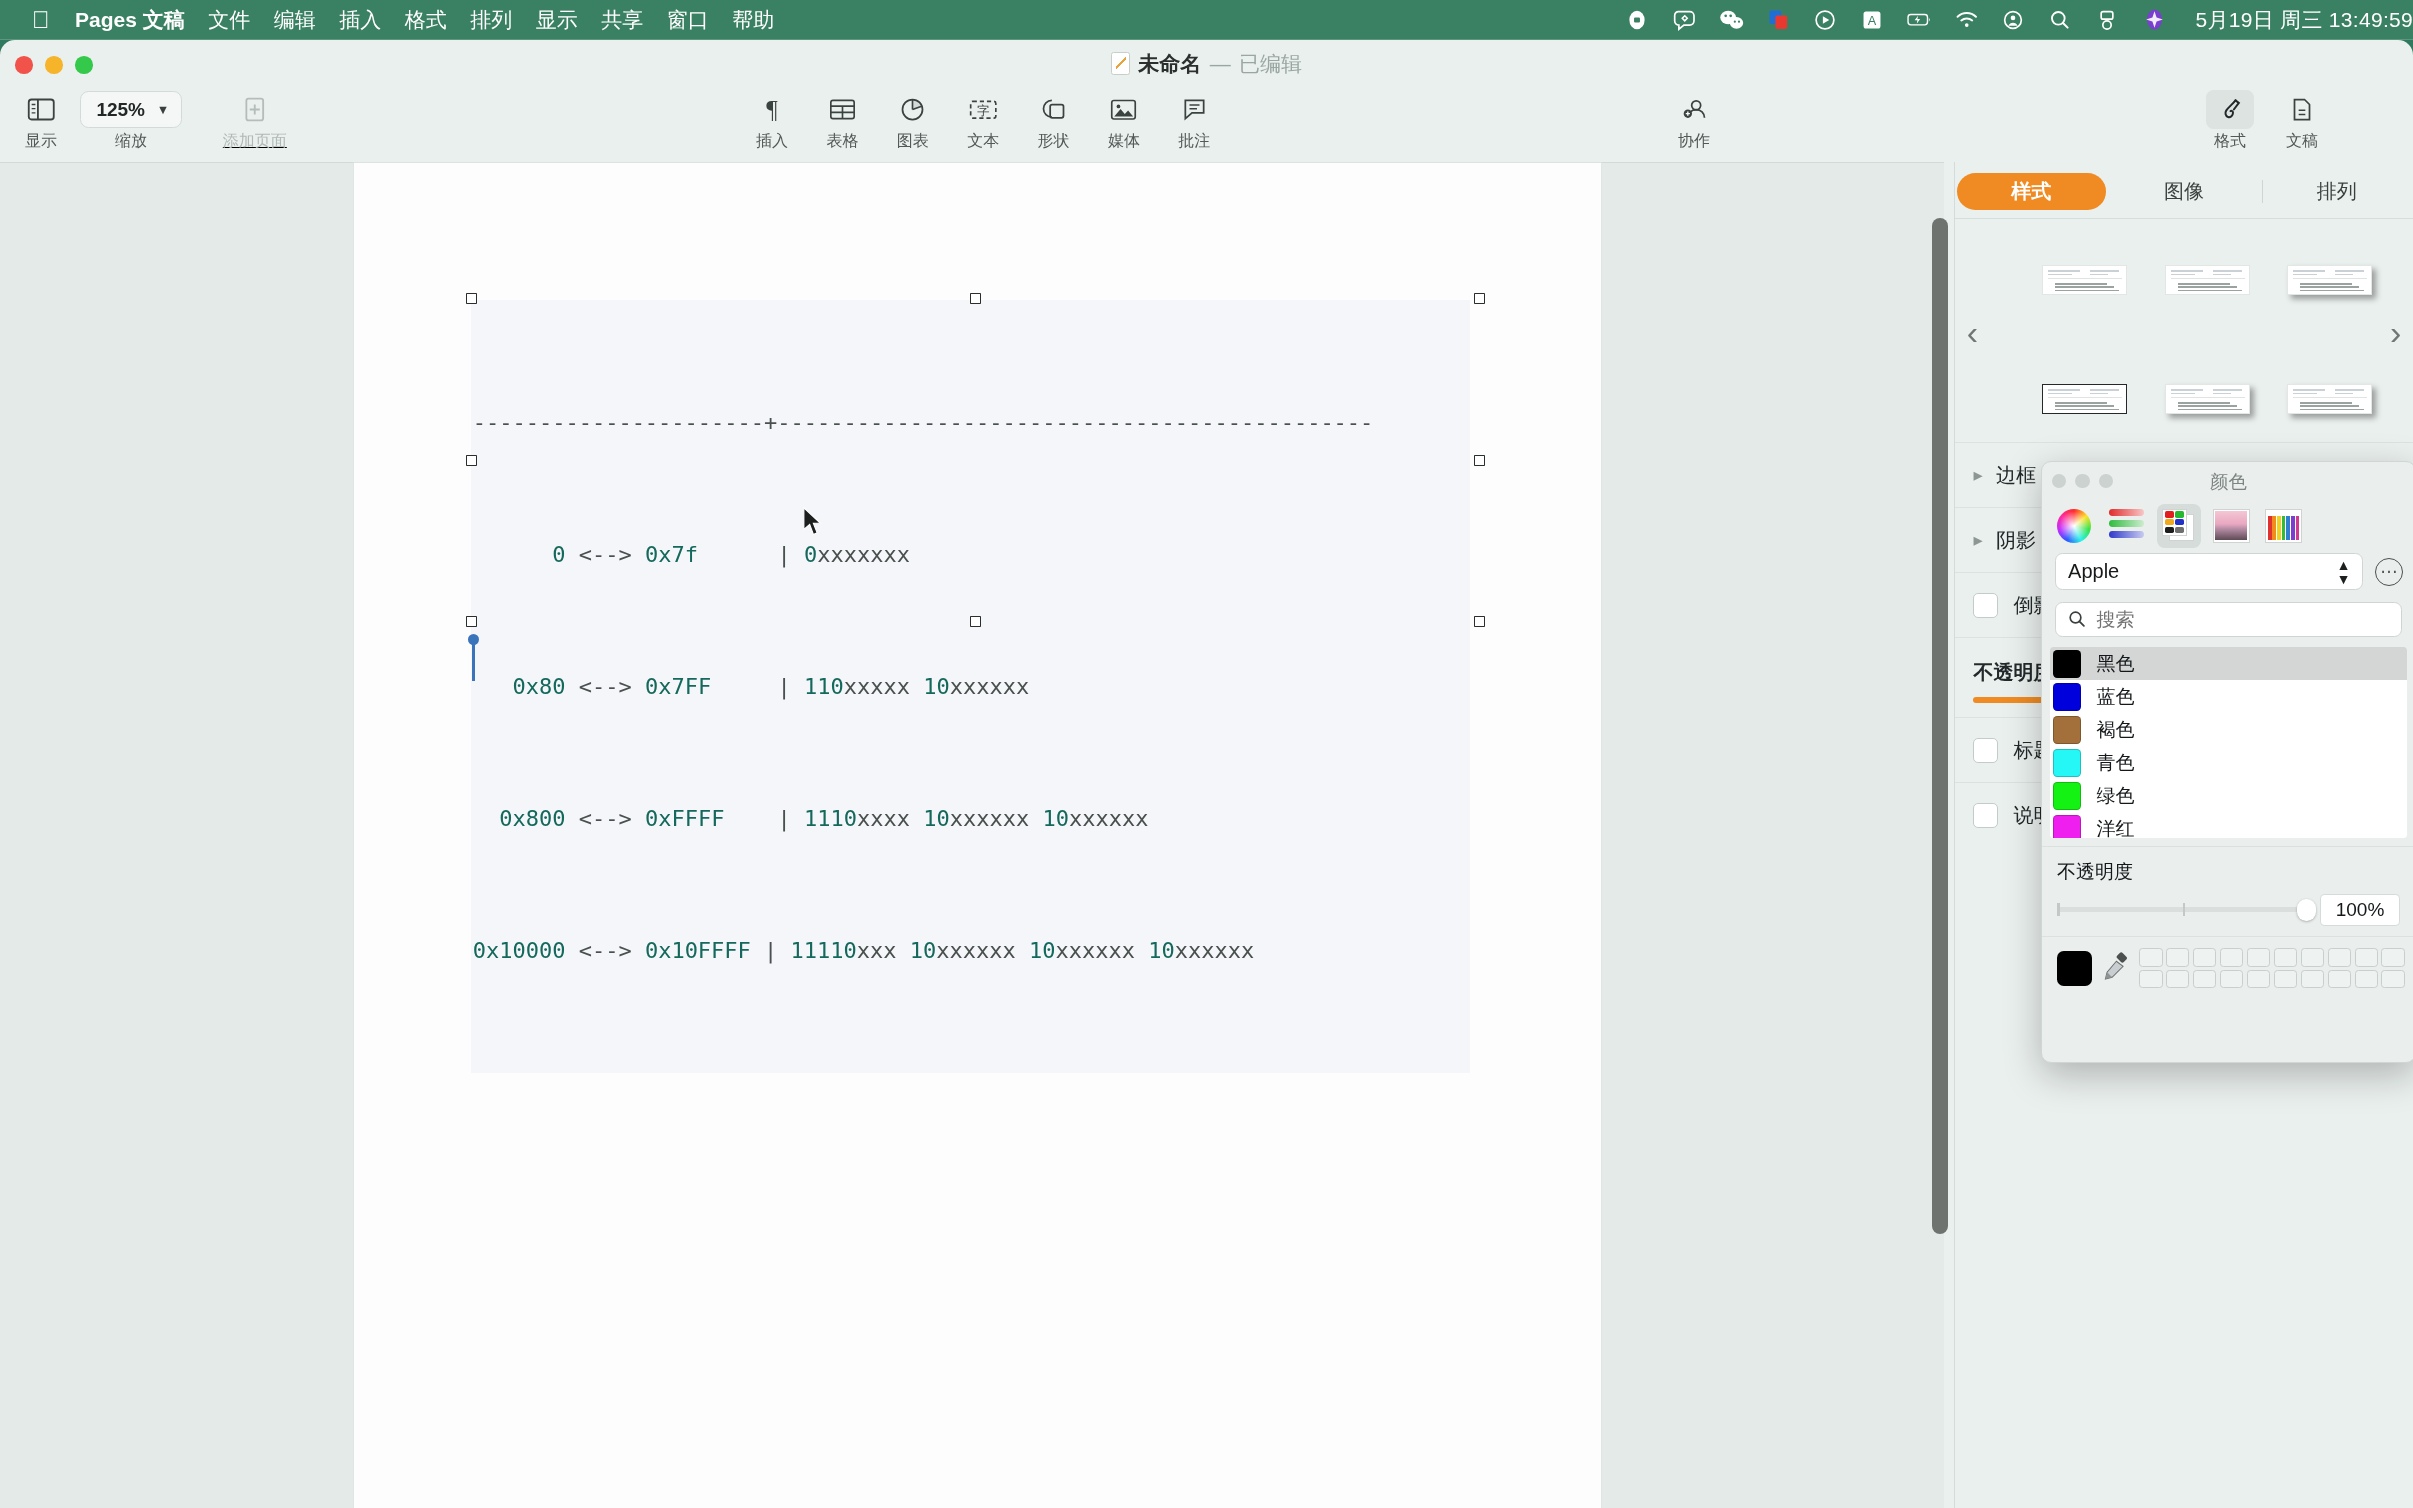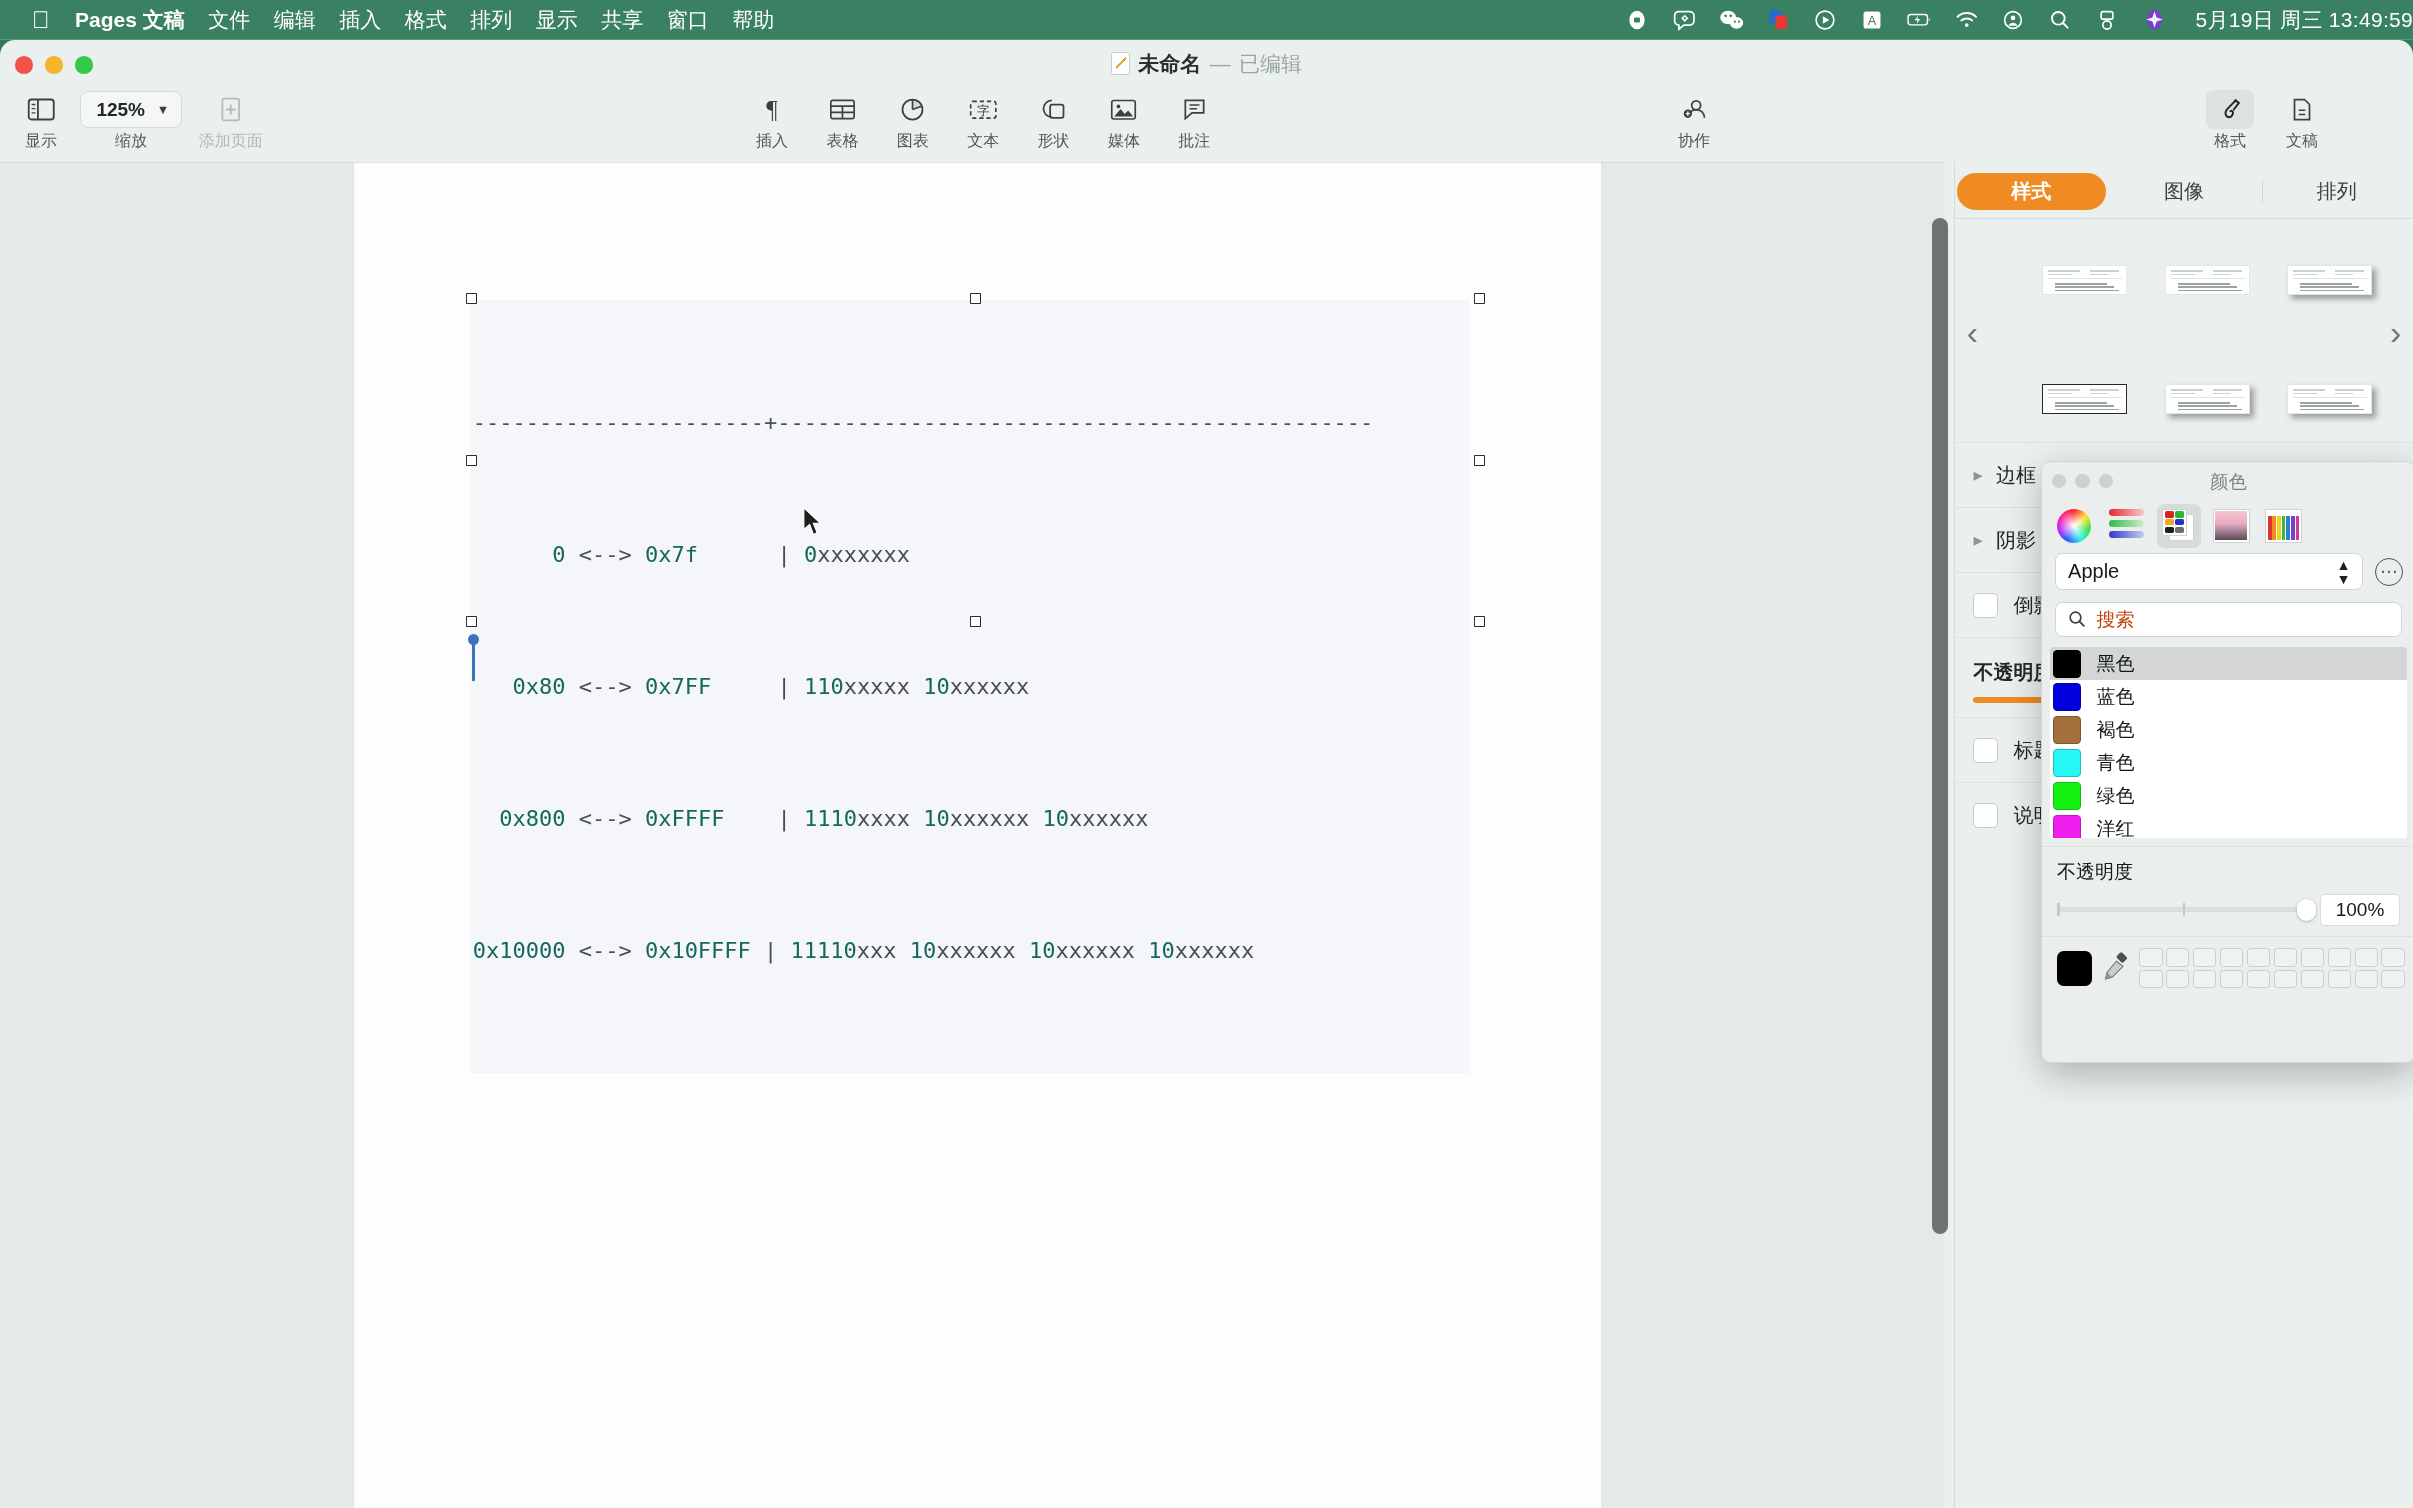--- a/index.html
+++ b/index.html
@@ -207,21 +207,21 @@
   }
   #cp-select .stepper{ font-size:14.2px; line-height:1; color:#1c1f1e; display:flex; flex-direction:column; }
   #cp-more{
     width:28.5px; height:28.5px; border-radius:50%; border:1.7px solid #4a514e;
     display:flex; align-items:center; justify-content:center; font-size:17px;
     color:#4a514e; line-height:0; letter-spacing:0.8px;
   }
   #cp-search{
     margin:11.7px 13.4px 0 13.4px; height:35px; background:#fff; border:0.8px solid #ced5d2;
     border-radius:7.5px; display:flex; align-items:center; gap:10px; padding:0 11.7px;
-    font-size:19px; color:#c2410c;
+    font-size:19px; color:#737373;
   }
   #cp-list{
     margin:10px 8.4px 0 8.4px; background:#fff; height:191px; overflow:hidden;
     border-radius:3.4px;
   }
   .crow{ height:33px; display:flex; align-items:center; padding-left:3px; gap:15px; font-size:19px; color:#15181a; }
   .crow.sel{ background:#d3d6d5; }
   .crow .sw{ width:28px; height:28px; border-radius:4.2px; border:0.8px solid rgba(0,0,0,.22); }
   #cp-op{ border-top:0.8px solid #dbe1de; margin-top:8.4px; padding:11.7px 15px 10px 15px; }
   #cp-op .lbl{ font-size:19px; color:#15181a; margin-bottom:8.4px; }
@@ -379,21 +379,21 @@
       <div class="tb-item" style="margin-left:13.4px;">
         <div class="tb-glyph">
           <div id="zoom-ctl">
             <span>125%</span>
             <span class="chev">▼</span>
           </div>
         </div>
         <div class="tb-label">缩放</div>
       </div>
 
-      <div class="tb-item" style="margin-left:17px;">
+      <div class="tb-item" style="margin-left:41px;text-decoration:underline;">
         <div class="tb-glyph dim">
           <svg width="23.5" height="27" viewBox="0 0 28 32">
               <rect x="4" y="3" width="20" height="26" rx="2.6" fill="none" stroke="#b4bdba" stroke-width="2.2"></rect>
               <line x1="14" y1="10" x2="14" y2="22" stroke="#b4bdba" stroke-width="2.2"></line>
               <line x1="8" y1="16" x2="20" y2="16" stroke="#b4bdba" stroke-width="2.2"></line>
             </svg>
         </div>
         <div class="tb-label dim">添加页面</div>
       </div>
     </div>

